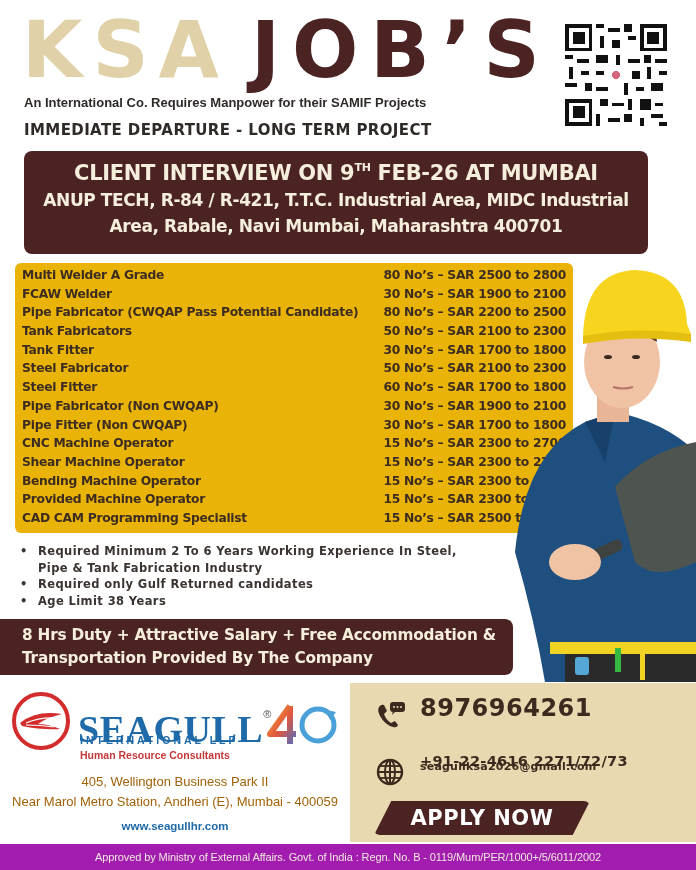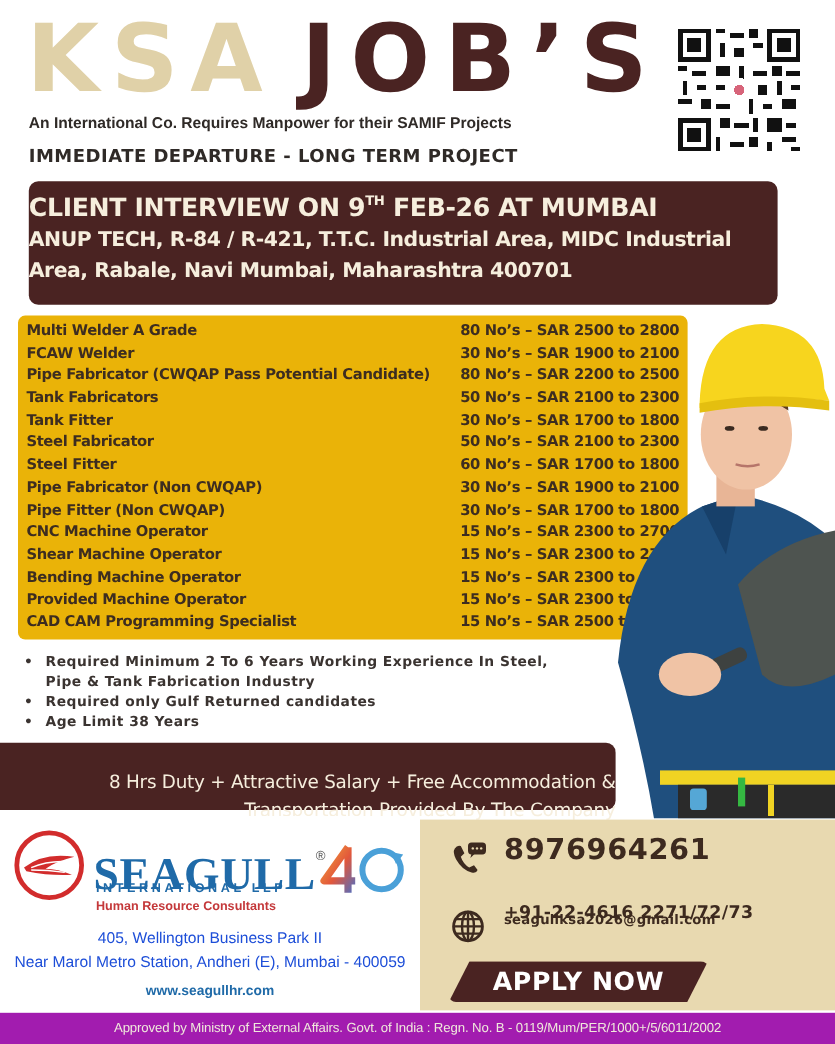--- a/index.html
+++ b/index.html
@@ -12,56 +12,56 @@
   .hero-title .jobs { color: #4a2322; margin-left: 22px; letter-spacing: 12px; }
 
   .subtitle { position: absolute; left: 24px; top: 95px; font-family: "Liberation Sans", sans-serif; font-weight: bold;
     font-size: 13px; color: #2f2a27; }
   .tagline { position: absolute; left: 24px; top: 121px; font-family: "DejaVu Sans", sans-serif; font-weight: bold;
     font-size: 15px; color: #2f2a27; letter-spacing: 0.4px; }
 
   .qr { position: absolute; left: 560px; top: 20px; width: 112px; height: 110px; background: #fff; }
 
   .interview-box { position: absolute; left: 24px; top: 151px; width: 624px; height: 103px; background: #4a2322;
-    border-radius: 8px; color: #f6eedd; }
+    border-radius: 8px; color: #f6eedd; text-align: center; }
   .interview-box .line1 { font-family: "DejaVu Sans", sans-serif; font-weight: bold; font-size: 21px; margin-top: 10px; letter-spacing: -0.3px; }
   .interview-box .line1 sup { font-size: 11px; vertical-align: 9px; }
   .interview-box .line2, .interview-box .line3 { font-family: "DejaVu Sans", sans-serif; font-weight: bold; font-size: 17px; letter-spacing: -0.4px; line-height: 26px; }
   .interview-box .line2 { margin-top: 2px; }
 
   .jobs-panel { position: absolute; left: 15px; top: 263px; width: 558px; height: 270px; background: #eab308;
     border-radius: 6px; padding: 3px 7px 0 7px; }
   .job-row { display: flex; justify-content: space-between; height: 18.7px; line-height: 18.7px;
     font-family: "DejaVu Sans", sans-serif; font-weight: bold; font-size: 12.3px; color: #3d2d20; letter-spacing: -0.3px; }
   .job-row .title { white-space: nowrap; }
   .job-row .detail { white-space: nowrap; }
 
   .worker { position: absolute; left: 505px; top: 262px; width: 191px; height: 420px; }
 
   .reqs { position: absolute; left: 20px; top: 543px; font-family: "DejaVu Sans", sans-serif; font-weight: bold;
     font-size: 11.5px; color: #3a3330; letter-spacing: 0.4px; line-height: 16.5px; }
   .reqs li { list-style: none; position: relative; padding-left: 18px; }
   .reqs li .bullet { position: absolute; left: 0; top: 0; }
 
   .benefits { position: absolute; left: 0; top: 619px; width: 513px; height: 56px; background: #4a2322;
-    border-radius: 0 8px 8px 0; color: #f6eedd; font-family: "DejaVu Sans", sans-serif; font-weight: normal;
-    font-size: 15.3px; line-height: 23px; padding: 22px 0 0 22px; letter-spacing: -0.2px; text-align: right; }
+    border-radius: 0 8px 8px 0; color: #f6eedd; font-family: "DejaVu Sans", sans-serif; font-weight: bold;
+    font-size: 15.3px; line-height: 23px; padding: 5px 0 0 22px; letter-spacing: -0.2px; }
 
   .company { position: absolute; left: 0; top: 680px; width: 350px; height: 162px; background: #ffffff; }
   .seagull-logo { position: absolute; left: 12px; top: 12px; width: 58px; height: 58px; border: 4px solid #d22c2c; border-radius: 50%; }
   .seagull-name { position: absolute; left: 78px; top: 14px; font-family: "Liberation Serif", serif; font-weight: bold;
     font-size: 38px; color: #1f6aa8; letter-spacing: 0.5px; line-height: 40px; }
   .seagull-name sup { font-size: 11px; color: #555; vertical-align: 24px; font-family: "Liberation Sans", sans-serif; font-weight: normal; }
   .seagull-sub { position: absolute; left: 80px; top: 54px; font-family: "Liberation Sans", sans-serif; font-weight: bold;
     font-size: 10.5px; color: #1f6aa8; letter-spacing: 3px; }
   .seagull-tag { position: absolute; left: 80px; top: 69px; font-family: "Liberation Sans", sans-serif; font-weight: bold;
     font-size: 10.5px; color: #c4383a; }
   .badge40 { position: absolute; left: 266px; top: 22px; width: 76px; height: 46px; }
   .address { position: absolute; left: 0; width: 350px; top: 92px; text-align: center; font-family: "Liberation Sans", sans-serif;
-    font-size: 13px; color: #1d4ed8; line-height: 20px; }
+    font-size: 13px; color: #a16207; line-height: 20px; }
   .website { position: absolute; left: 0; width: 350px; top: 140px; text-align: center; font-family: "Liberation Sans", sans-serif;
     font-weight: bold; font-size: 11.5px; color: #1f6aa8; }
 
   .contact { position: absolute; left: 350px; top: 683px; width: 346px; height: 159px; background: #e8d9b0; padding-left: 48px; }
   .contact .phone-icon { position: absolute; left: 26px; top: 18px; width: 30px; height: 28px; }
   .contact .phone-main { position: absolute; left: 70px; top: 11px; font-family: "DejaVu Sans", sans-serif; font-weight: bold;
     font-size: 24px; color: #3d2a1f; letter-spacing: 0.5px; }
   .contact .phone-alt { position: absolute; left: 70px; top: 46px; font-family: "DejaVu Sans", sans-serif; font-weight: bold;
     font-size: 14.5px; color: #3d2a1f; letter-spacing: 0.3px; margin-top: 24px; }
   .contact .globe-icon { position: absolute; left: 26px; top: 75px; width: 28px; height: 28px; }

